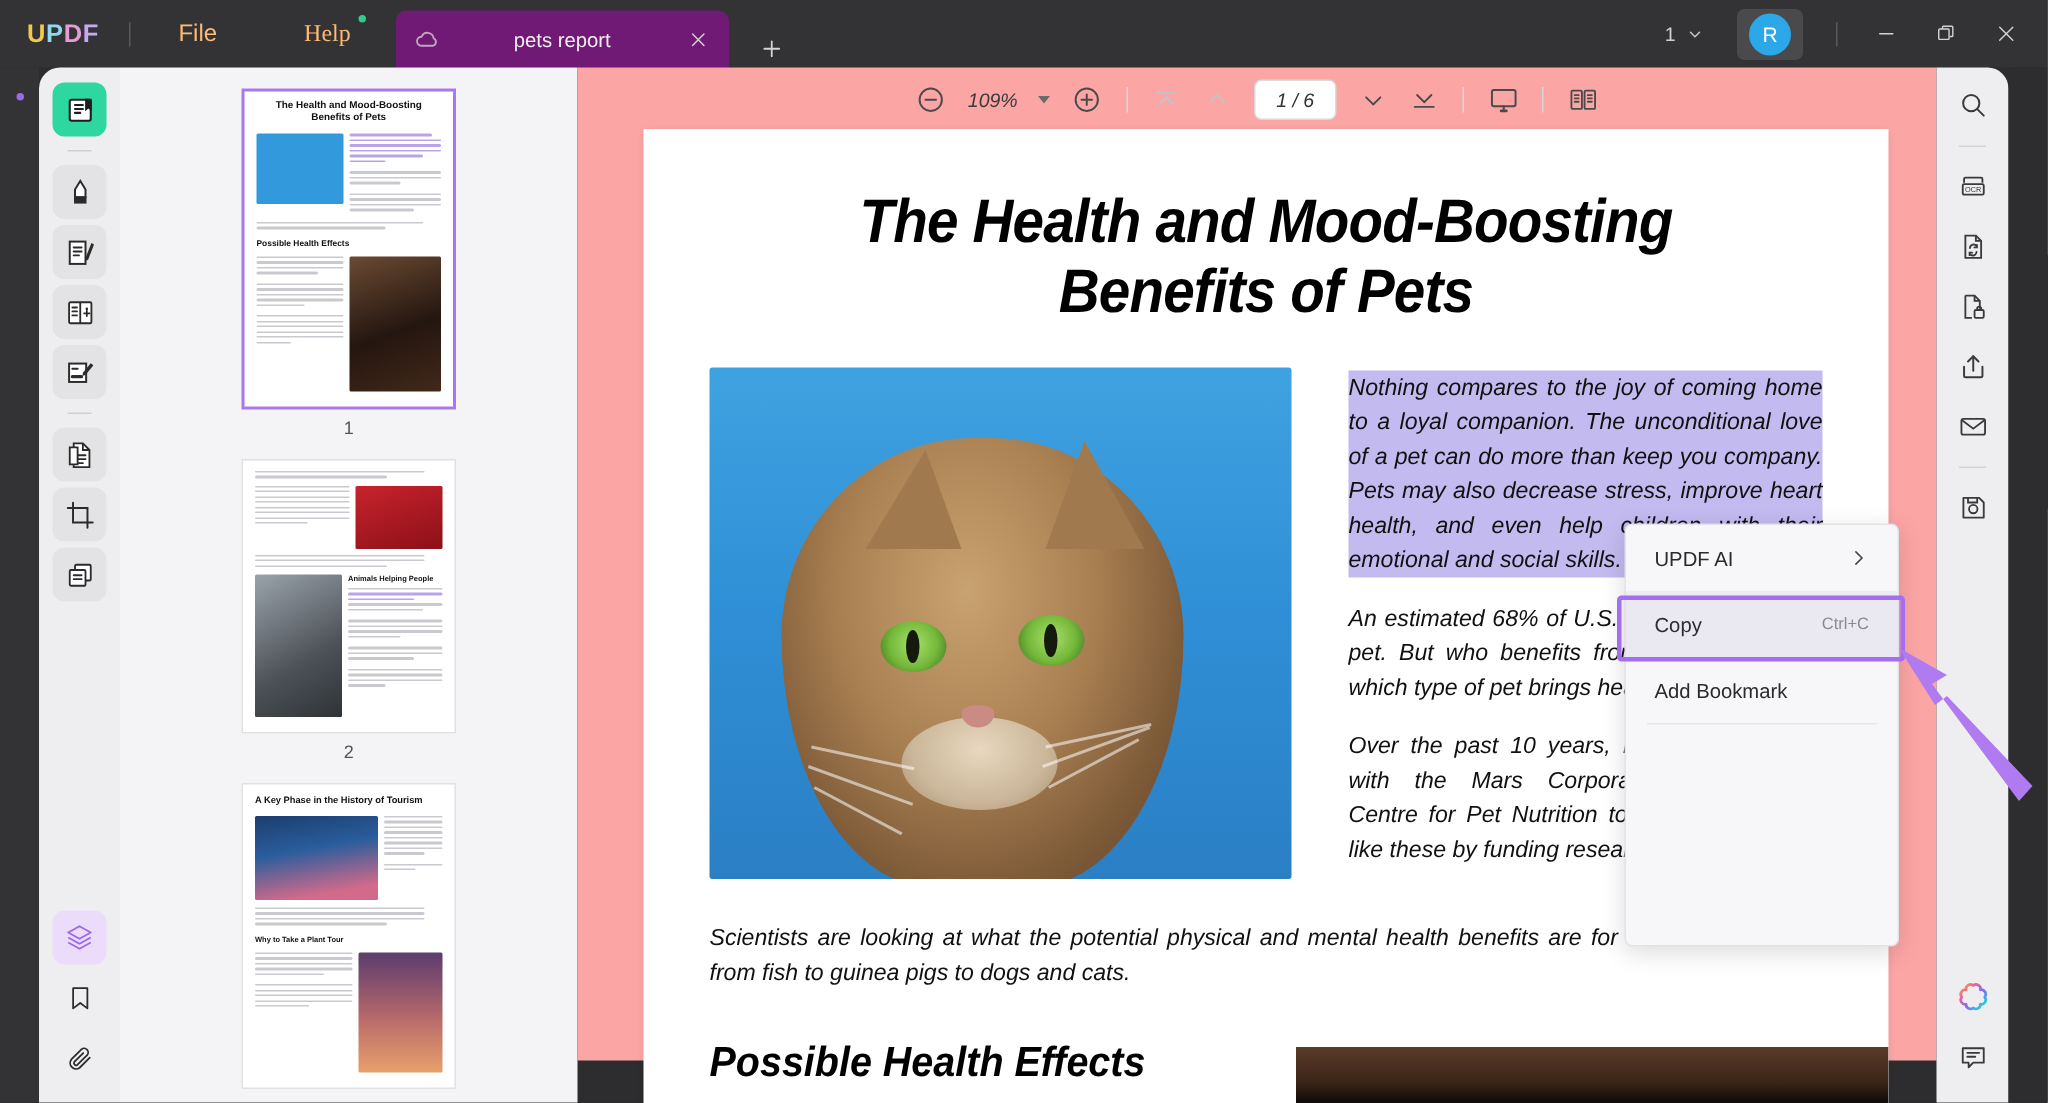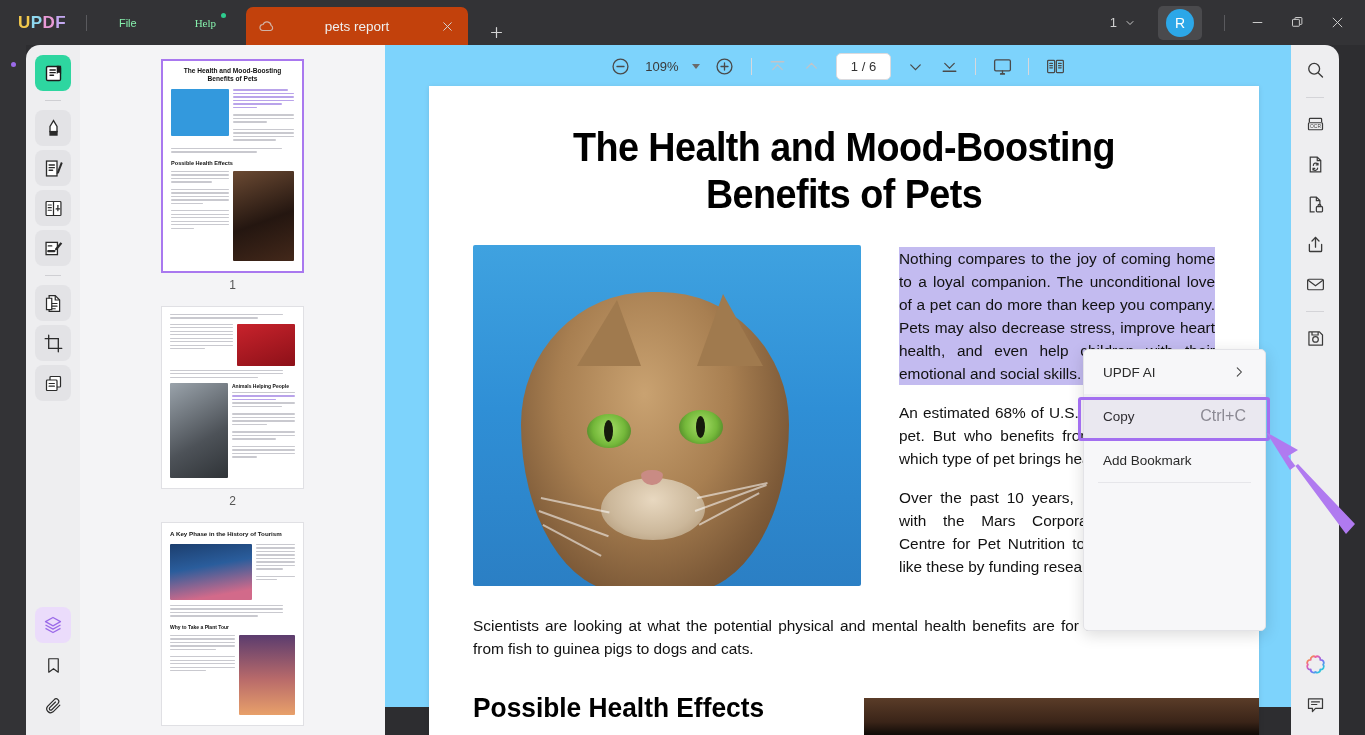--- a/index.html
+++ b/index.html
@@ -21,32 +21,32 @@
     letter-spacing: 0.4px; display: flex;
   }
   .logo .l1 { color: #f2c94c; }
   .logo .l2 { color: #8fd8f0; }
   .logo .l3 { color: #e89ad6; }
   .logo .l4 { color: #c4a8f0; }
   .logo-sep {
     width: 1px; height: 16px; background: #5a5a5e; margin: 0 16px 0 20px;
   }
   .menu-item {
-    color: #86efac; font-size: 11px; padding: 6px 10px;
+    color: #fdba74; font-size: 16px; padding: 6px 10px;
     position: relative; cursor: default;
   }
   .menu-item.file { margin-left: 6px; }
   .menu-item.help { margin-left: 38px; font-family: Liberation Serif, serif; }
   .help-dot {
     position: absolute; top: 2px; right: 0px;
     width: 5px; height: 5px; border-radius: 50%; background: #2ecc8f;
   }
   .tabstrip { display: flex; align-items: flex-end; height: 45px; margin-left: 20px; }
   .tab {
-    width: 222px; height: 38px; background: #c2410c;
+    width: 222px; height: 38px; background: #701a75;
     border-radius: 7px 7px 0 0;
     display: flex; align-items: center; position: relative;
     margin-top: 7px;
   }
   .tab .cloud-ic { margin-left: 12px; opacity: .75; }
   .tab .tab-title {
     position: absolute; left: 0; right: 0; text-align: center;
     color: #efefef; font-size: 13.5px; pointer-events: none;
   }
   .tab .tab-close {
@@ -134,21 +134,22 @@
   .tp-l.w40 { width: 40%; } .tp-l.w80 { width: 80%; }
   .tp-gap { height: 4px; }
   .tp-sub {
     font-weight: bold; font-size: 5.6px; color: #111; padding: 5px 8px 3px;
   }
   .tp-sub.small { font-size: 5px; }
 
   
   .viewer {
     position: absolute; left: 385px; top: 45px; width: 906px; height: 662px;
-    background: #7dd3fc;
+    background: #fca5a5;
+    font-style: italic;
   }
   .doctoolbar {
     position: absolute; left: 0; top: 0; width: 906px; height: 42px;
     display: flex; align-items: center; justify-content: center; gap: 0px;
   }
   .dt-btn {
     width: 34px; height: 34px; display: flex; align-items: center; justify-content: center;
     color: #4a4a4a; cursor: pointer; border-radius: 5px;
   }
   .dt-btn.dim { color: #c3c3c7; }
@@ -226,21 +227,21 @@
   
   .ctxmenu {
     position: absolute; left: 1083px; top: 349px; width: 183px; height: 282px;
     background: #f7f7f9; border: 1px solid #e3e3e7; border-radius: 5px;
     box-shadow: 0 4px 16px rgba(0,0,0,.14); z-index: 40;
   }
   .ctx-item {
     height: 44px; display: flex; align-items: center; padding: 0 19px;
     font-size: 13.5px; color: #2b2b2b; cursor: pointer; position: relative;
   }
-  .ctx-item .shortcut { margin-left: auto; color: #8b8b90; font-size: 16px; }
+  .ctx-item .shortcut { margin-left: auto; color: #8b8b90; font-size: 11px; }
   .ctx-item .chev { margin-left: auto; color: #555; font-size: 15px; }
   .ctx-div { height: 1px; background: #e6e6ea; margin: 0 14px; }
   .ctx-hl {
     position: absolute; left: -6px; top: 47px; width: 192px; height: 44px;
     border: 3px solid #a36ff0; border-radius: 3px; background: rgba(163,111,240,.04);
     z-index: 45; pointer-events: none;
   }
   .ctx-item.copy { background: #eeeef1; }
 
   .arrow-ann {

